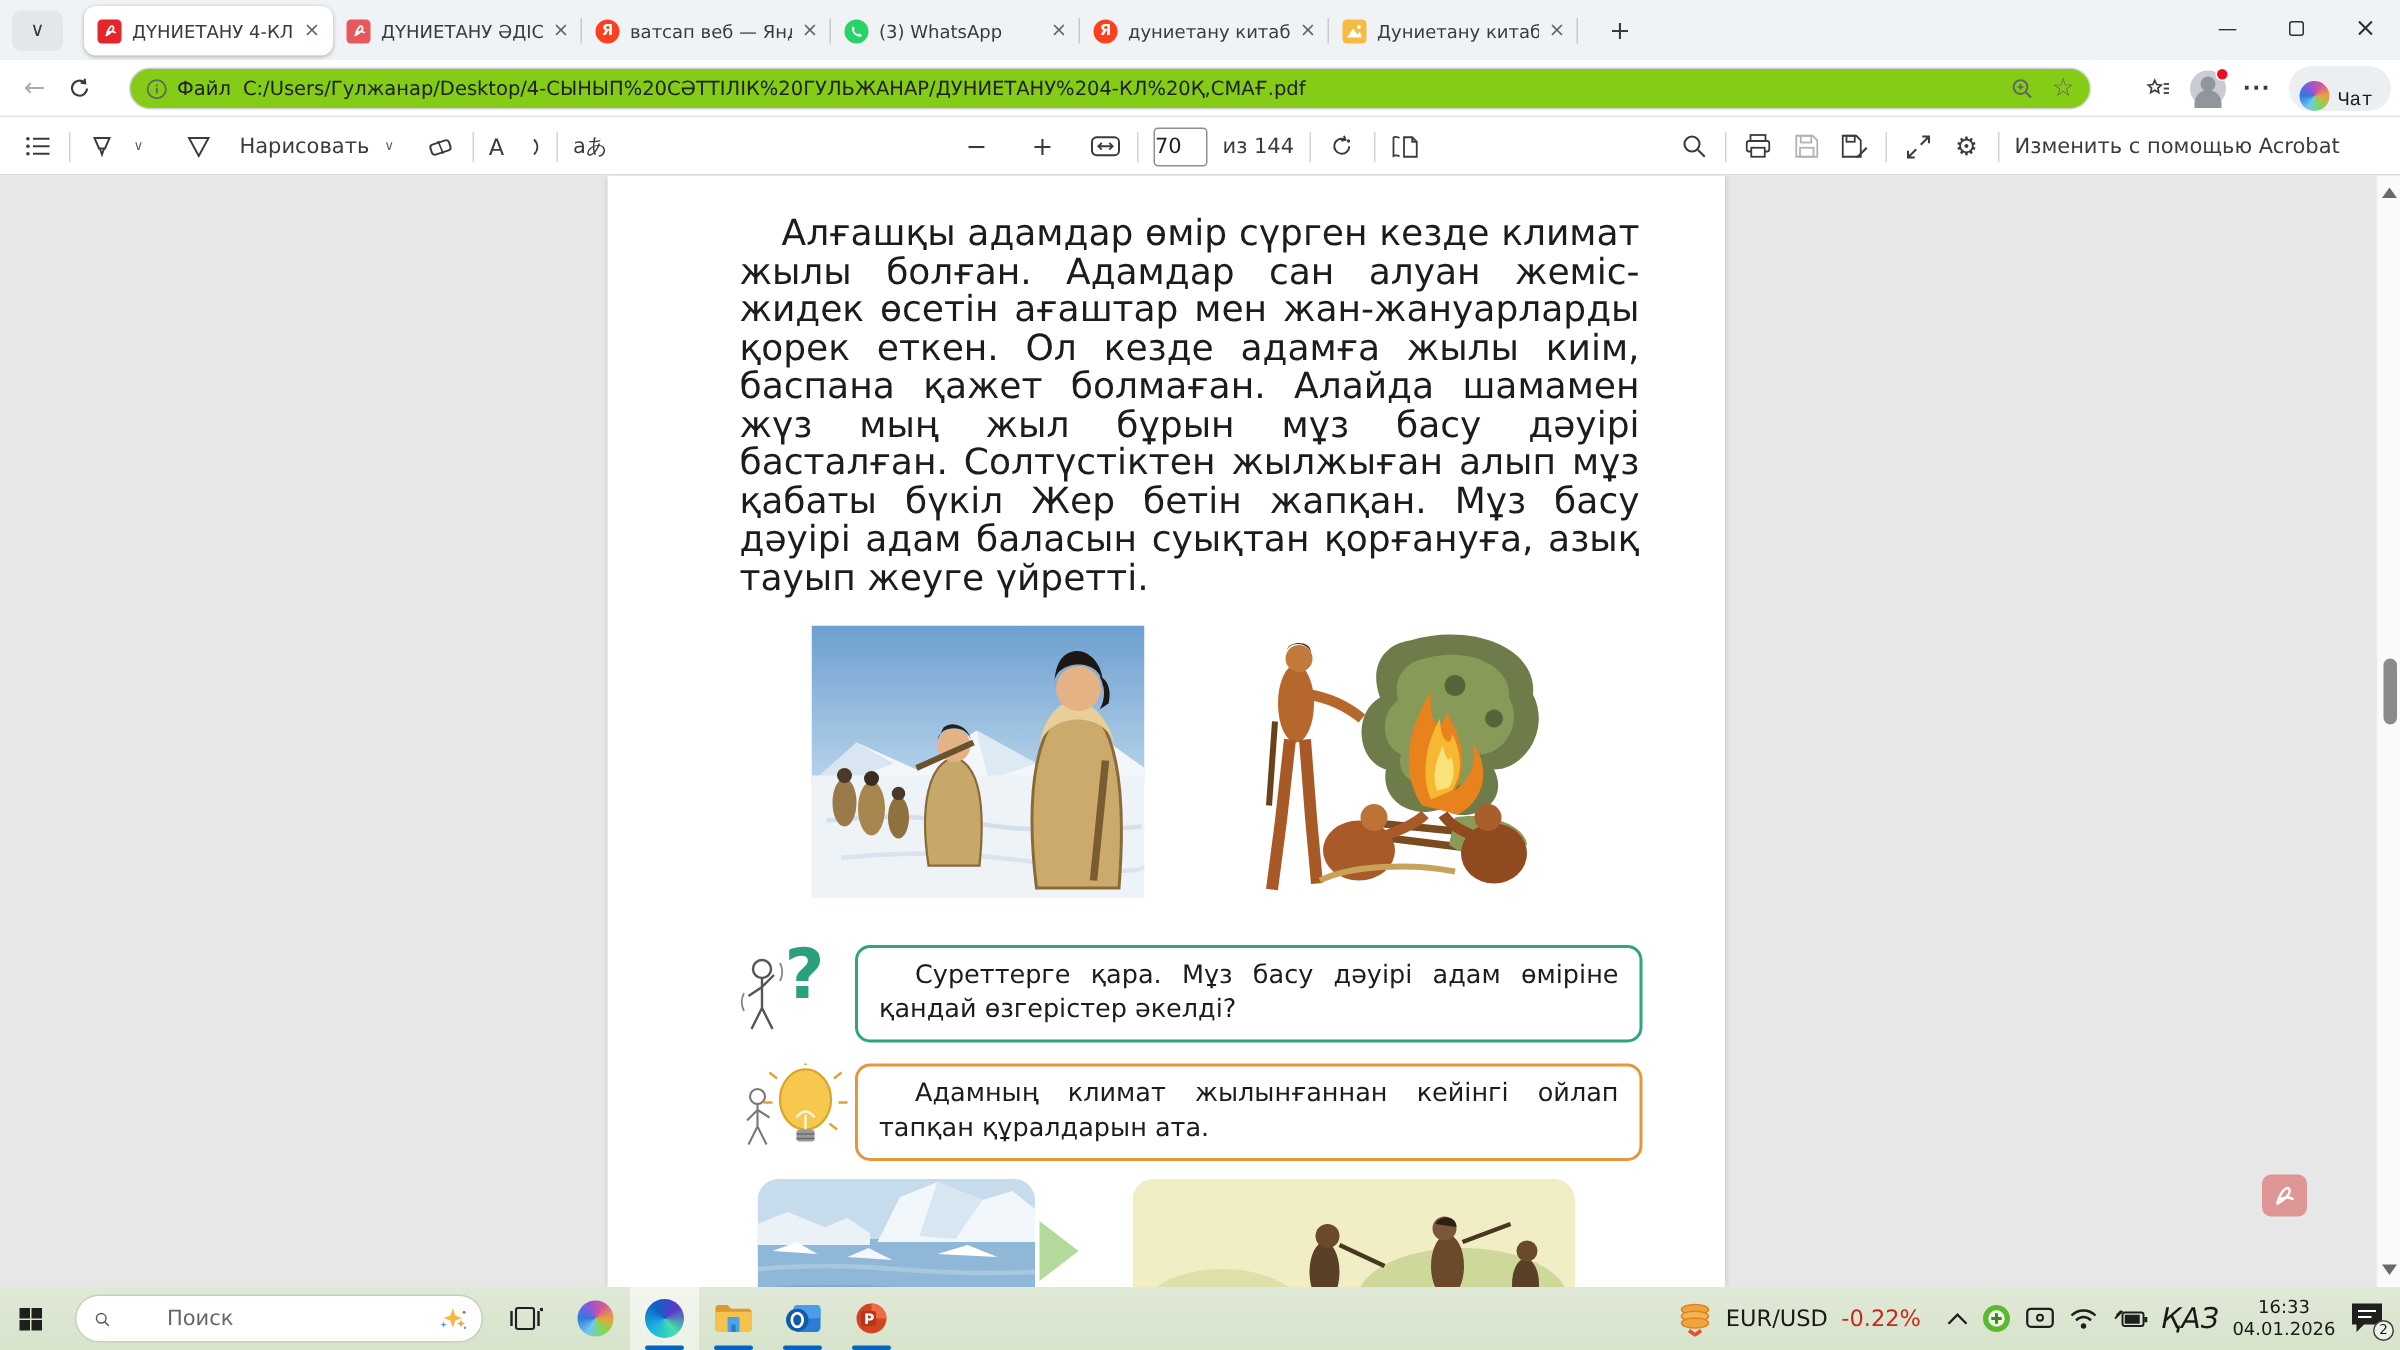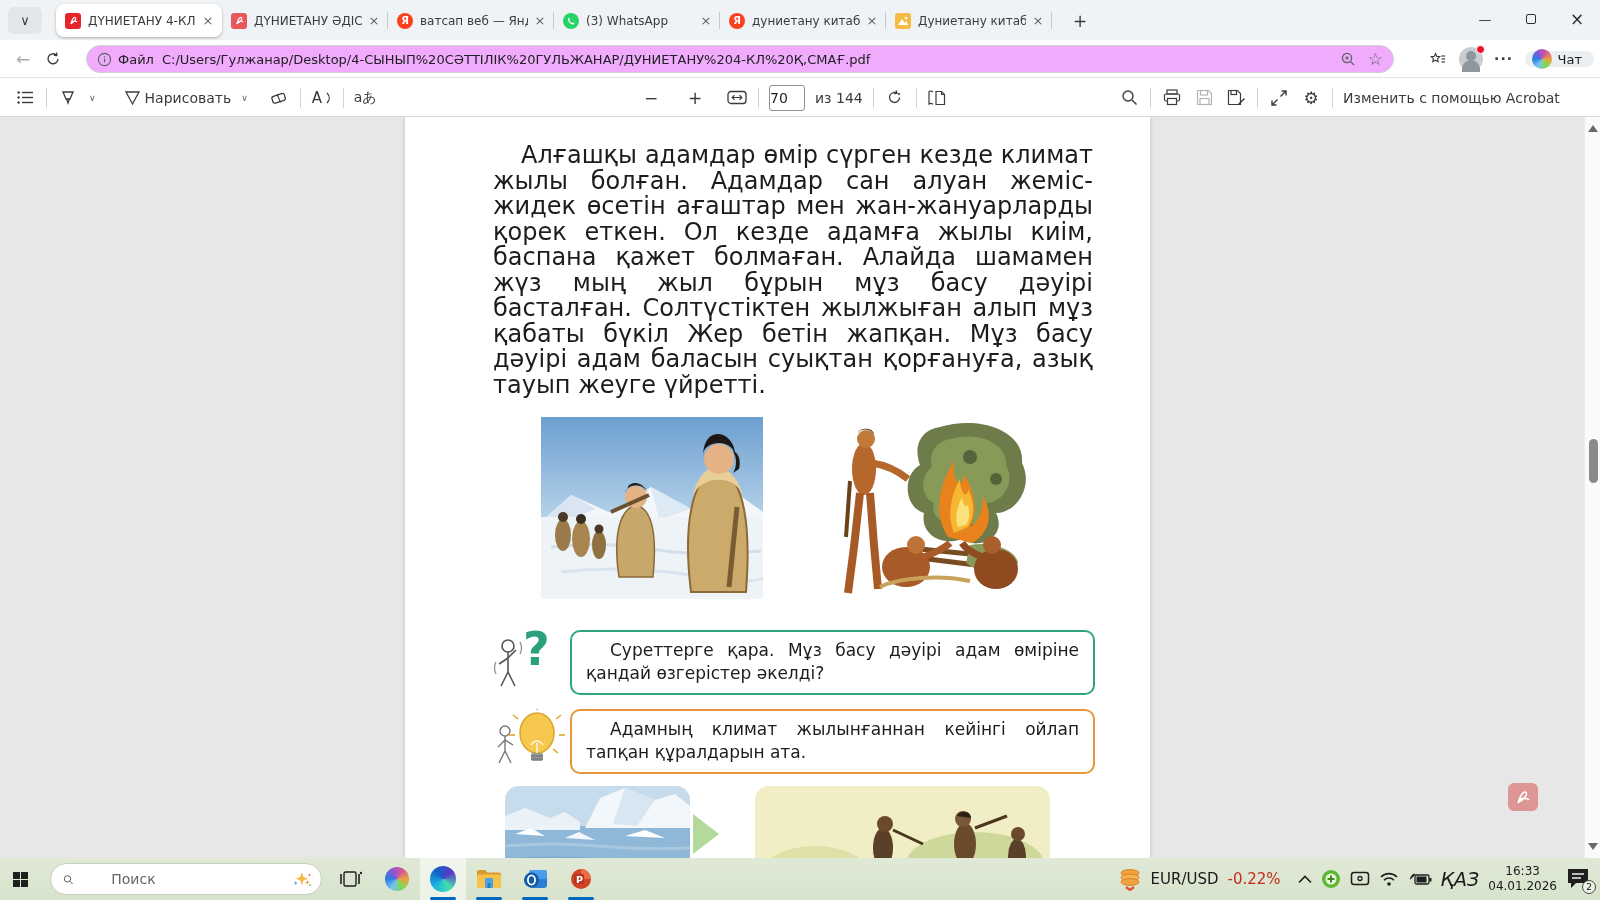--- a/index.html
+++ b/index.html
@@ -23,41 +23,41 @@
   .ticon.img { background:#f5bb42; }
   .newtab { position:absolute; left:1066px; top:8px; width:28px; height:26px; display:flex; align-items:center; justify-content:center; font-size:17px; color:#3b3b3b; border-radius:6px; }
   .wincontrols { position:absolute; right:0; top:0; height:40px; display:flex; }
   .wbtn { width:46px; height:38px; display:flex; align-items:center; justify-content:center; color:#2f2f2f; font-size:13px; }
   .maxbox { width:10px; height:10px; border:1.2px solid #2f2f2f; border-radius:2px; }
 
   
   .navbar { position:absolute; left:0; top:40px; width:1600px; height:38px; background:#fff; border-bottom:1px solid #e3e3e3; display:flex; align-items:center; }
   .navic { width:30px; height:30px; display:flex; align-items:center; justify-content:center; font-size:17px; color:#3b3b3b; border-radius:6px; flex:none; }
   .navic.disabled { color:#ababab; }
-  .addr { position:absolute; left:86px; top:5px; width:1308px; height:28px; border:1px solid #d0d3d6; border-radius:14px; background:#f0abfc; display:flex; align-items:center; padding:0 10px; font-size:13px; color:#202124; }
+  .addr { position:absolute; left:86px; top:5px; width:1308px; height:28px; border:1px solid #d0d3d6; border-radius:14px; background:#84cc16; display:flex; align-items:center; padding:0 10px; font-size:13px; color:#202124; }
   .addr .flabel { margin:0 8px 0 6px; color:#202124; }
   .addr .url { flex:1; white-space:nowrap; overflow:hidden; color:#202124; }
   .addr-right { display:flex; align-items:center; gap:12px; margin-left:8px; }
   .nav-after { position:absolute; right:6px; top:4px; display:flex; align-items:center; gap:6px; }
   .avatar { width:24px; height:24px; border-radius:50%; background:#c9cdd1; position:relative; overflow:visible; }
   .avatar::before { content:""; position:absolute; left:7px; top:4px; width:10px; height:10px; border-radius:50%; background:#8f969c; }
   .avatar::after { content:""; position:absolute; left:3px; top:13px; width:18px; height:12px; border-radius:9px 9px 0 0; background:#8f969c; }
   .avdot { position:absolute; right:-2px; top:-2px; width:9px; height:9px; border-radius:50%; background:#e81123; border:1.5px solid #fff; }
-  .copilot-pill { height:16px; border-radius:15px; background:#eceff2; display:flex; align-items:center; gap:6px; padding:0 12px 0 7px; font-size:13px; color:#1f1f1f; }
+  .copilot-pill { height:30px; border-radius:15px; background:#eceff2; display:flex; align-items:flex-end; gap:6px; padding:0 12px 0 7px; font-size:13px; color:#1f1f1f;font-family:Liberation Mono, monospace; }
   .copilot-ball { width:20px; height:20px; border-radius:50%; background:conic-gradient(from 210deg,#74c6f2,#2d7de0,#8a57d9,#d4569b,#e8a33d,#7ed957,#74c6f2); }
   .dots { letter-spacing:1px; font-weight:bold; font-size:14px; }
 
   
   .pdfbar { position:absolute; left:0; top:79px; width:1600px; height:38px; background:#fff; border-bottom:1px solid #d8d8d8; font-size:14px; color:#3b3b3b; }
   .pgroup { position:absolute; top:0; height:37px; display:flex; align-items:center; gap:10px; }
   .pg-left { left:14px; }
   .pg-center { left:640px; }
   .pg-right { left:1118px; }
   .vdiv { width:1px; height:20px; background:#d4d4d4; }
-  .pbtn { display:flex; align-items:center; justify-content:center; min-width:22px; height:28px; border-radius:4px; gap:4px; }
+  .pbtn { display:flex; align-items:center; justify-content:center; min-width:22px; height:28px; border-radius:4px; gap:19px; }
   .chev { font-size:9px; color:#5f6368; }
   .pageinput { width:36px; height:26px; border:1px solid #8f8f8f; border-radius:3px; font-size:14px; color:#1f1f1f; font-family:inherit; background:#fff; }
   .disabledico { opacity:.38; }
   .acrobat-label { white-space:nowrap; }
 
   
   .content { position:absolute; left:0; top:117px; width:1600px; height:741px; background:#e7e7e7; overflow:hidden; }
   .page { position:absolute; left:405px; top:0; width:745px; height:741px; background:#fff; box-shadow:0 0 4px rgba(0,0,0,.18); }
   .ptext { margin:0 57px 0 88px; font-size:24px; line-height:25.5px; color:#1c1c1c; text-align:justify; text-indent:28px; }
   .para1 { padding-top:26px; }

